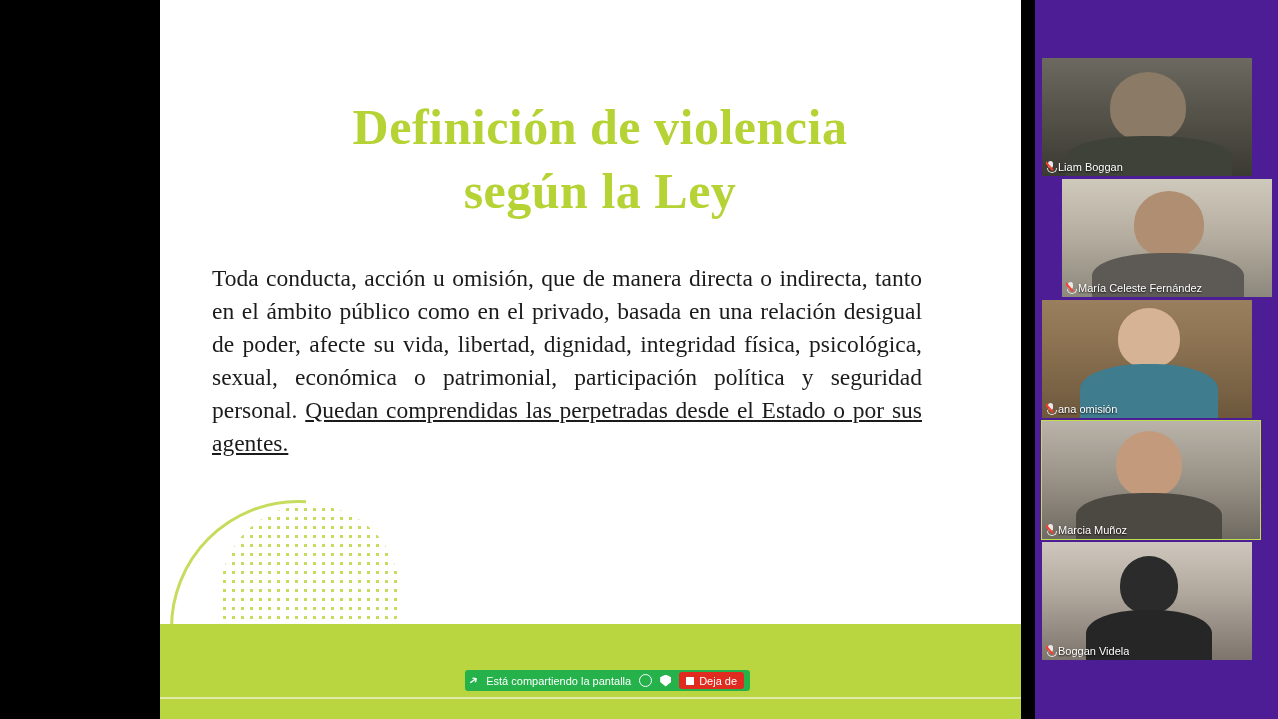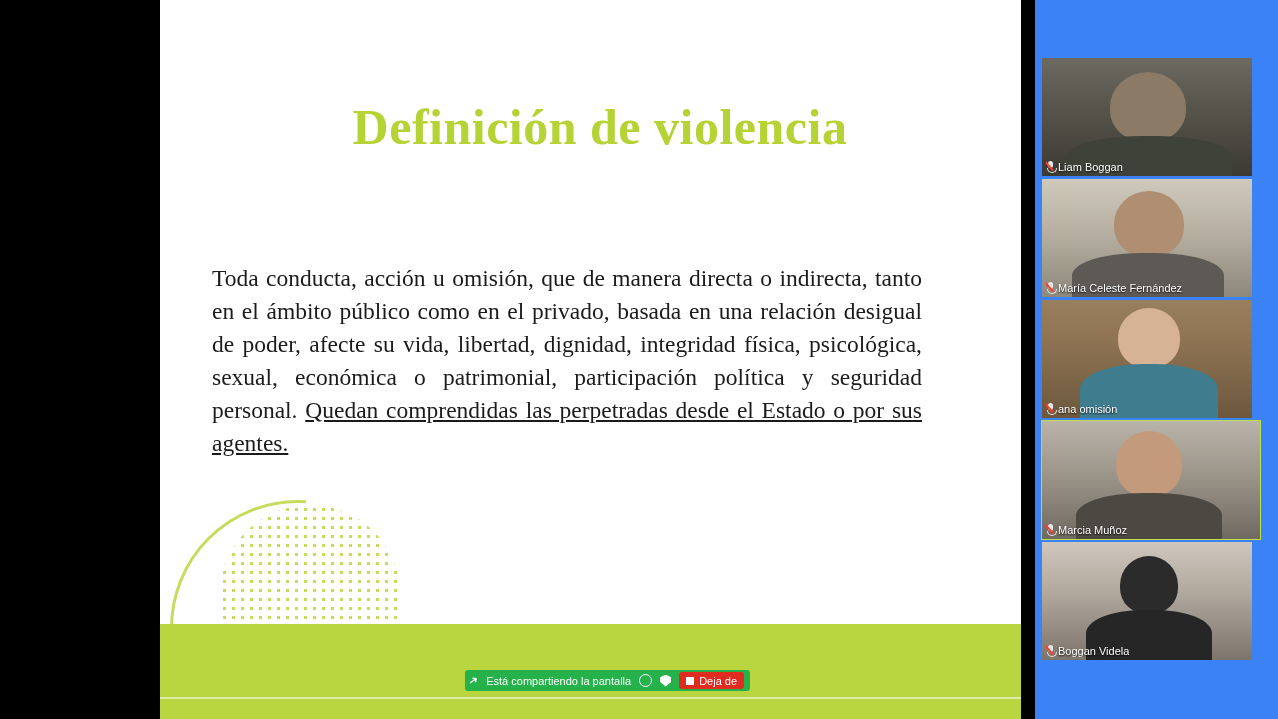--- a/index.html
+++ b/index.html
@@ -114,21 +114,21 @@
     opacity: 0.55;
   }
 
   
   .strip {
     position: absolute;
     left: 1035px;
     top: 0;
     width: 243px;
     height: 719px;
-    background: #3b82f6;
+    background: #4c1d95;
   }
 
   .tile {
     position: absolute;
     left: 7px;
     width: 210px;
     height: 118px;
     background: #2b2b2b;
     overflow: hidden;
   }
@@ -269,20 +269,21 @@
 <body>
 
 <div id="app">
 
   <div class="share-area">
 
     <div class="slide">
 
       <div class="slide-title">
         <div>Definición de violencia</div>
+        <div>según la Ley</div>
       </div>
 
       <div class="slide-body"><span>Toda conducta, acción u omisión, que de manera directa o indirecta, tanto en el ámbito público como en el privado, basada en una relación desigual de poder, afecte su vida, libertad, dignidad, integridad física, psicológica, sexual, económica o patrimonial, participación política y seguridad personal. </span><span class="underlined">Quedan comprendidas las perpetradas desde el Estado o por sus agentes.</span></div>
 
       <div class="deco-arc"></div>
       <div class="deco-dots"></div>
 
       <div class="slide-footer-bar">
         <div class="slide-footer-line"></div>
       </div>
@@ -311,21 +312,21 @@
       <div class="tile-name">
         <span class="mic-muted">
           <span class="mic-body"></span>
             <span class="mic-base"></span>
             <span class="mic-slash"></span>
         </span>
         <span>Liam Boggan</span>
       </div>
     </div>
 
-    <div class="tile" style="top:179px;">
+    <div class="tile" style="top:179px;margin-left:20px;">
       <div class="tile-video vid2">
         <div class="head" style="left:72px; top:12px; width:70px; height:66px; background:#b08e72;"></div>
         <div class="torso" style="left:30px; top:74px; width:152px; height:50px; background:#5d5a55;"></div>
       </div>
       <div class="tile-name">
         <span class="mic-muted">
           <span class="mic-body"></span>
             <span class="mic-base"></span>
             <span class="mic-slash"></span>
         </span>

